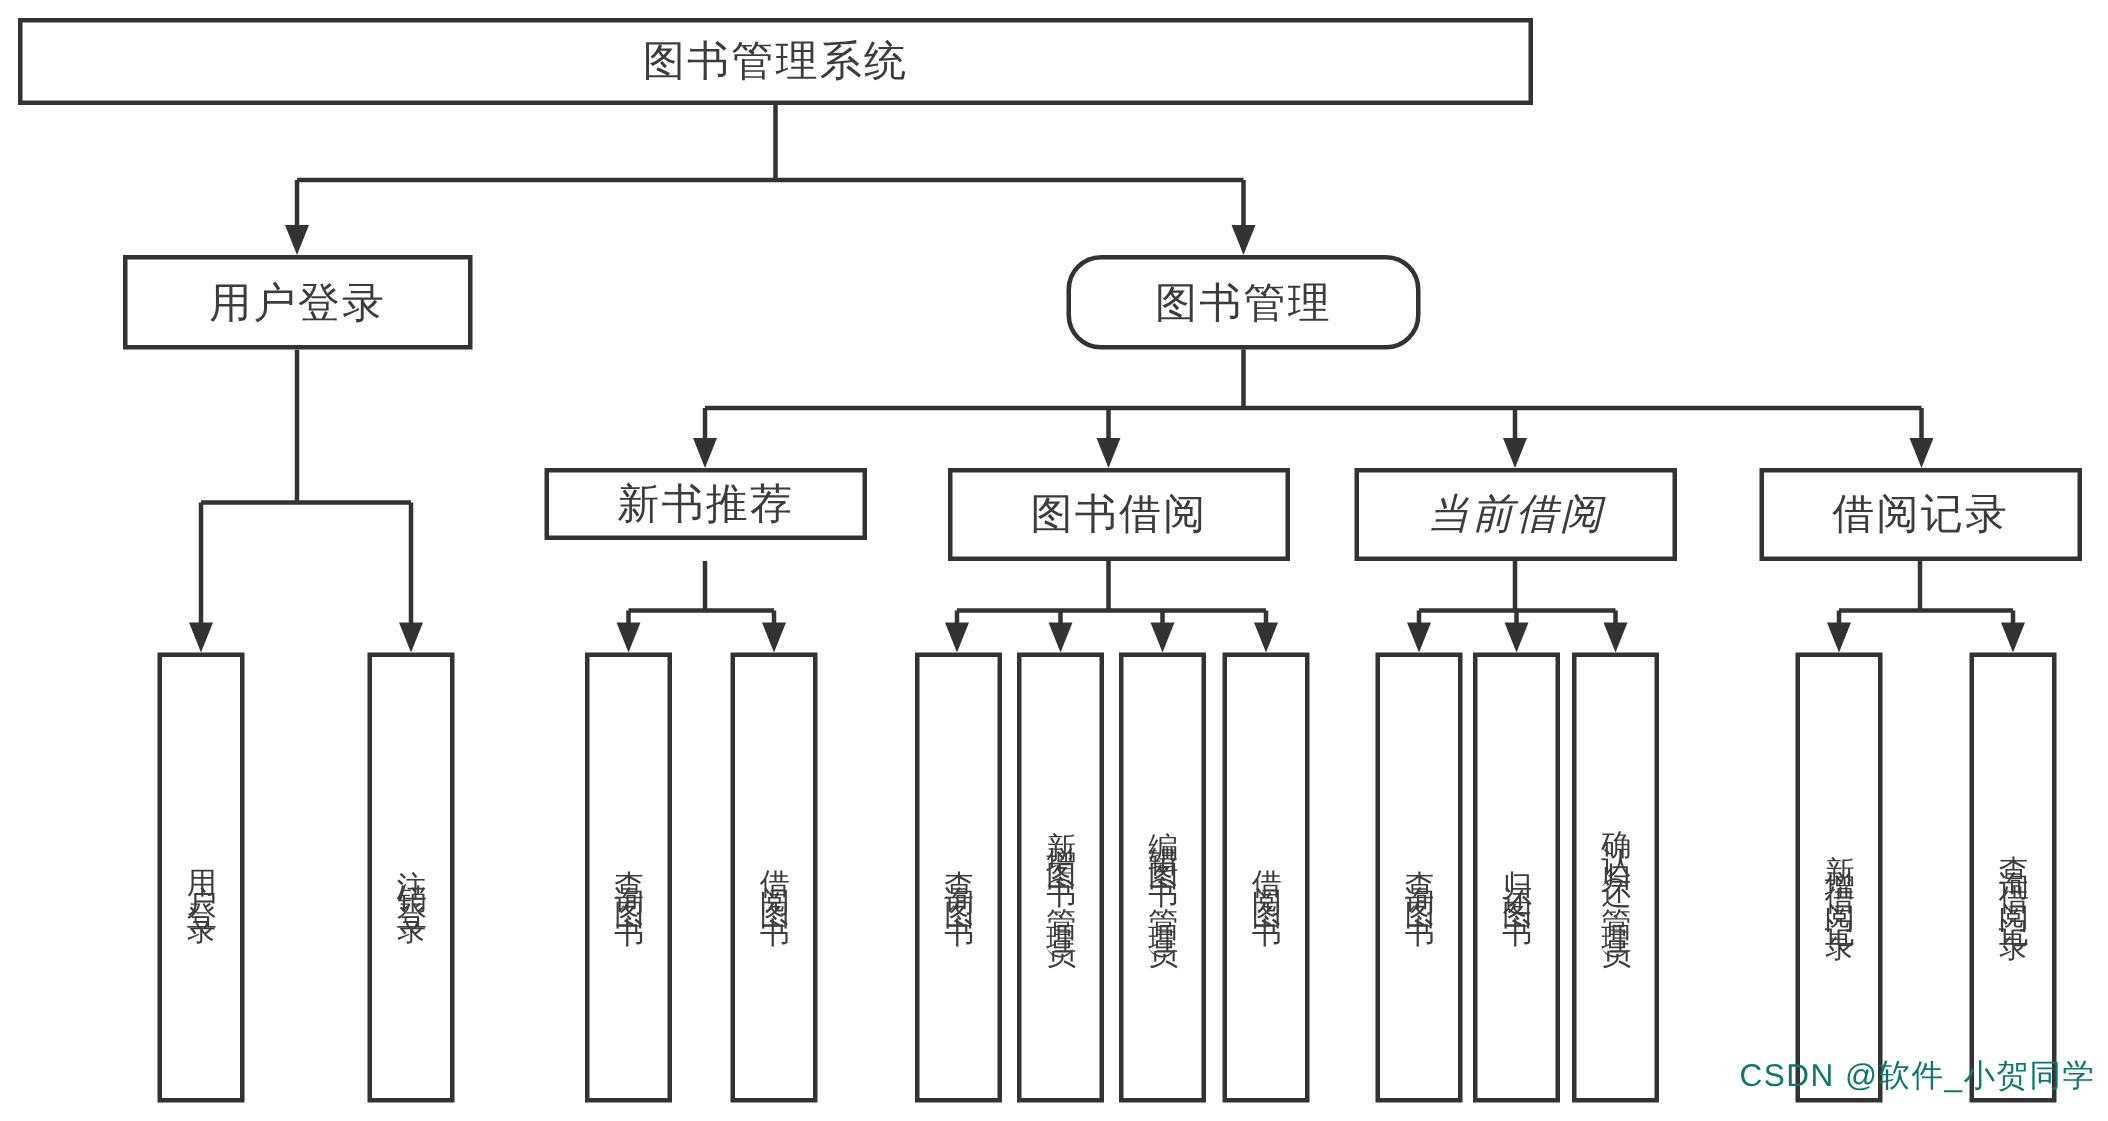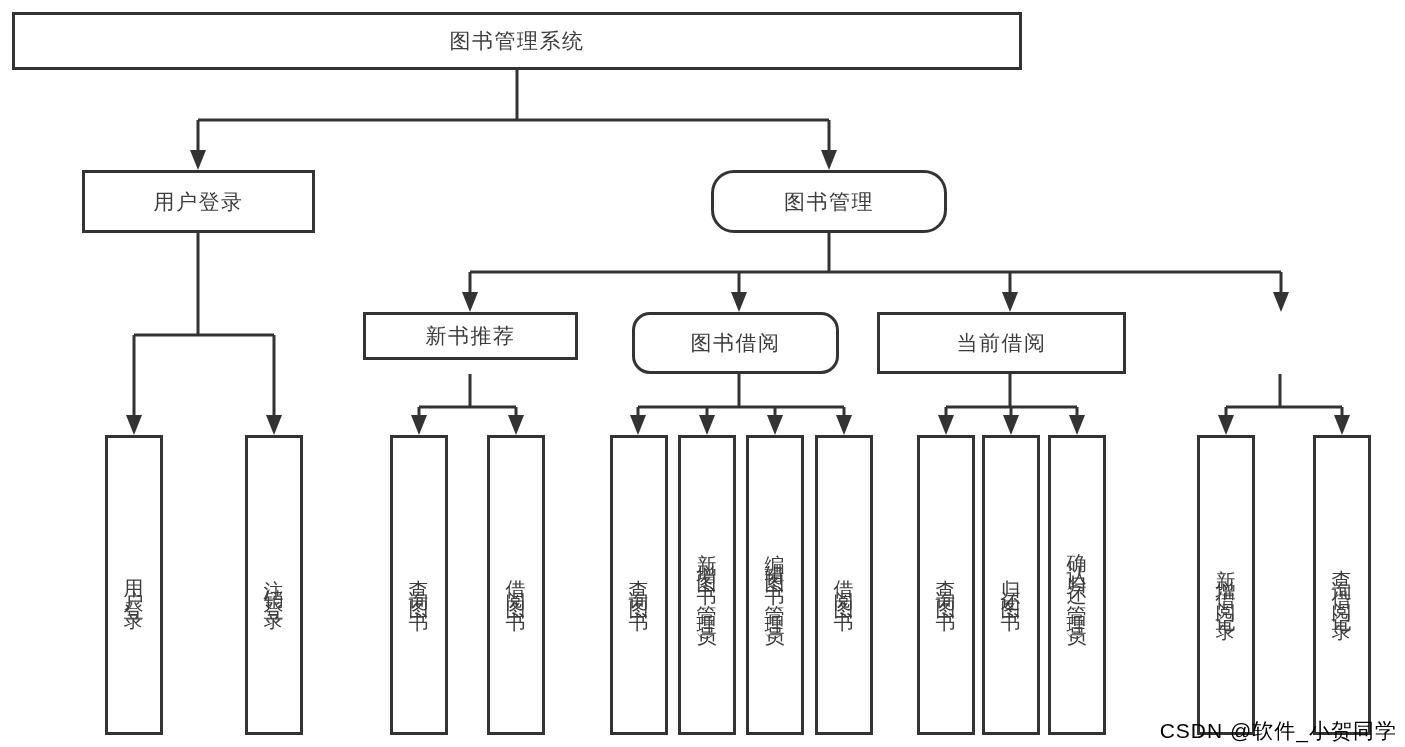--- a/index.html
+++ b/index.html
@@ -24,50 +24,50 @@
     position: absolute;
     box-sizing: border-box;
     border: 3px solid #333333;
     background: #ffffff;
     display: flex;
     align-items: center;
     justify-content: center;
     color: #3c3c3c;
   }
   .hbox {
-    font-size: 21px;
+    font-size: 28px;
     letter-spacing: 1.5px;
   }
   .vbox {
     writing-mode: vertical-rl;
     text-orientation: mixed;
     font-size: 20px;
     letter-spacing: 0.52em;
     line-height: 1;
   }
   
   .n-root   { left:12px;   top:12px;  width:1010px; height:58px; }
   .n-login  { left:82px;   top:170px; width:233px;  height:63px; }
   .n-mgmt   { left:711px;  top:170px; width:236px;  height:63px;border-radius:23px; }
   .n-g0     { left:363px;  top:312px; width:215px;  height:48px; }
-  .n-g1     { left:632px;  top:312px; width:207px;  height:62px;border-radius:18px; }
-  .n-g2     { left:877px;  top:312px; width:249px;  height:62px; }
+  .n-g1     { left:632px;  top:312px; width:228px;  height:62px; }
+  .n-g2     { left:903px;  top:312px; width:215px;  height:62px;font-style:italic; }
   .n-g3     { left:1173px; top:312px; width:215px;  height:62px; }
   .leaf     { top:435px; width:58px; height:300px; }
   .l-a0 { left:105px; }  .l-a1 { left:245px; }
   .l-b0 { left:390px; }  .l-b1 { left:487px; }
   .l-c0 { left:610px; }  .l-c1 { left:678px; }  .l-c2 { left:746px; }  .l-c3 { left:815px; }
   .l-d0 { left:917px; }  .l-d1 { left:982px; }  .l-d2 { left:1048px; }
   .l-e0 { left:1197px; } .l-e1 { left:1313px; }
   .watermark {
     position: absolute;
     right: 8px;
-    bottom: 2px;
+    bottom: 16px;
     font-size: 21px;
-    color: #000000;
+    color: #0f766e;
     letter-spacing: 1px;
     white-space: nowrap;
   }
 </style>
 </head>
 <body>
 
 <div class="canvas">
 
   <svg class="connectors" width="1405" height="747" viewBox="0 0 1405 747" aria-hidden="true">
@@ -111,20 +111,21 @@
   </svg>
 
   <div class="node hbox n-root">图书管理系统</div>
 
   <div class="node hbox n-login">用户登录</div>
   <div class="node hbox n-mgmt">图书管理</div>
 
   <div class="node hbox n-g0">新书推荐</div>
   <div class="node hbox n-g1">图书借阅</div>
   <div class="node hbox n-g2">当前借阅</div>
+  <div class="node hbox n-g3">借阅记录</div>
 
   <div class="node vbox leaf l-a0">用户登录</div>
   <div class="node vbox leaf l-a1">注销登录</div>
 
   <div class="node vbox leaf l-b0">查询图书</div>
   <div class="node vbox leaf l-b1">借阅图书</div>
 
   <div class="node vbox leaf l-c0">查询图书</div>
   <div class="node vbox leaf l-c1">新增图书（管理员）</div>
   <div class="node vbox leaf l-c2">编辑图书（管理员）</div>

